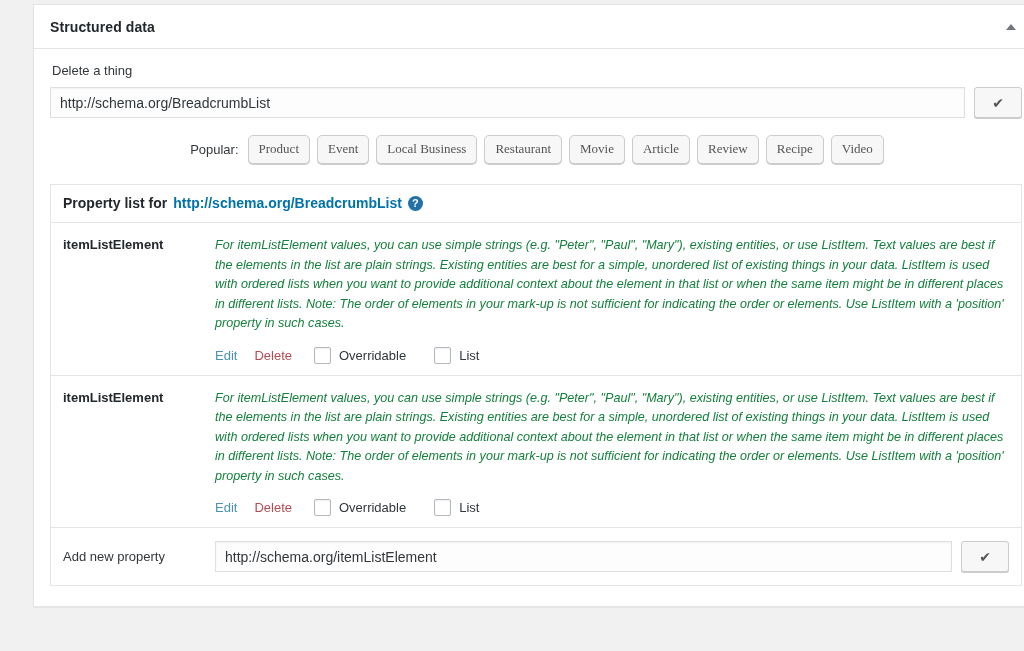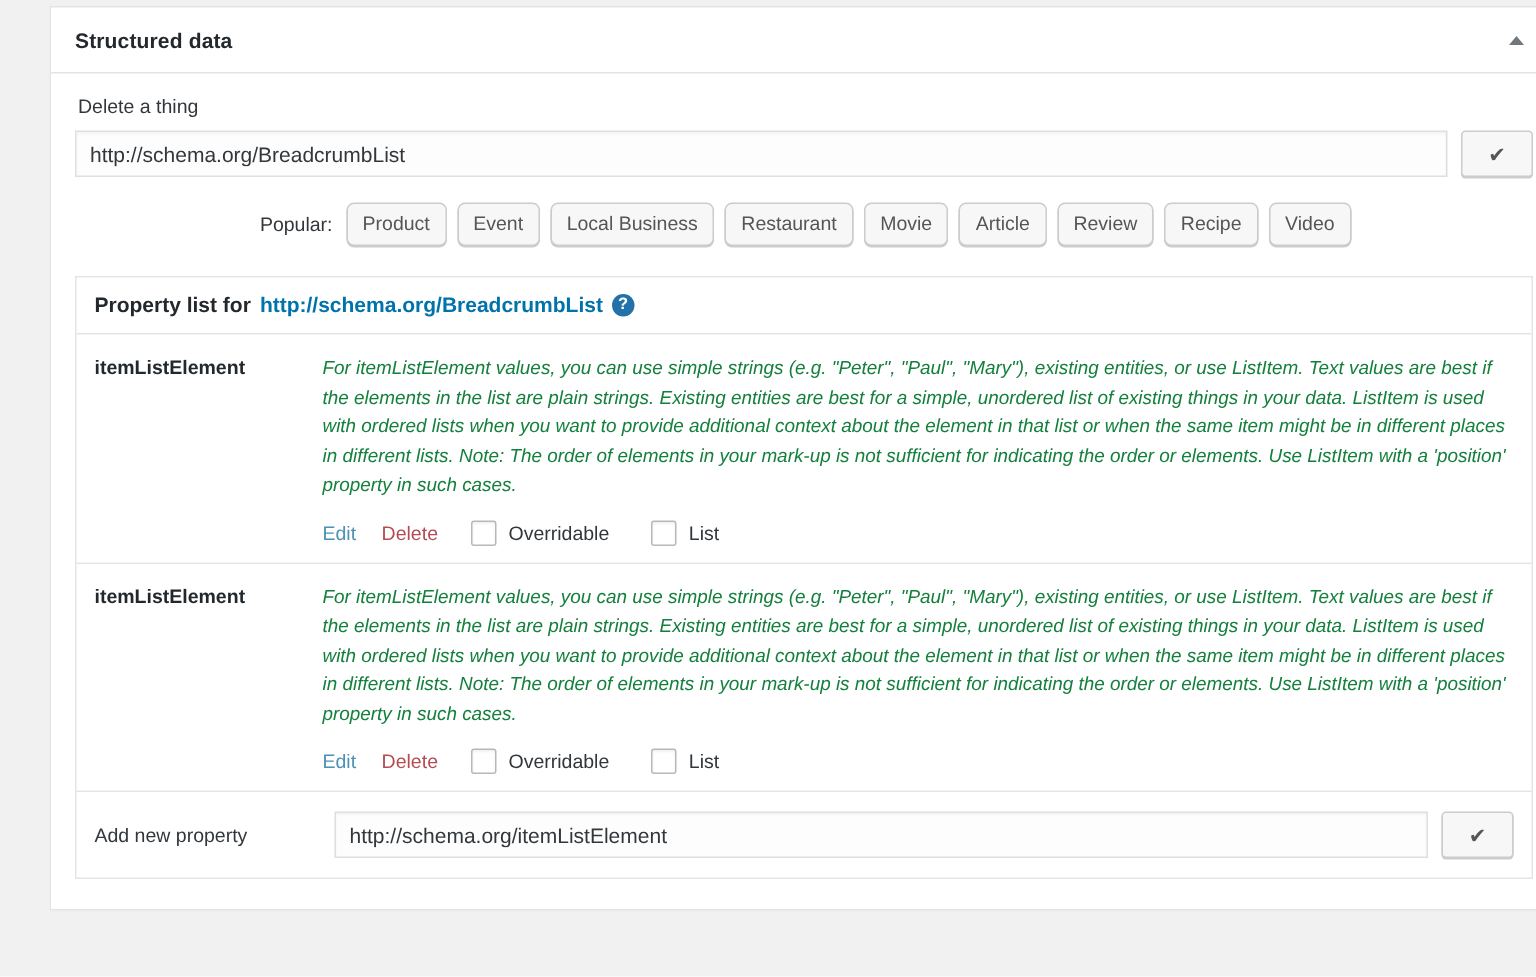--- a/index.html
+++ b/index.html
@@ -121,21 +121,21 @@
   }
   .pill {
     border: 1px solid #ccc;
     background: #f7f7f7;
     border-radius: 5px;
     box-shadow: 0 1px 0 #ccc;
     font-size: 13px;
     color: #555;
     padding: 4px 10px 5px 10px;
     cursor: pointer;
-    font-family: Liberation Sans, sans-serif;
+    font-family: Liberation Serif, serif;
     line-height: 1.4;
     white-space: nowrap;
   }
 
   
   .property-box {
     margin-top: 20px;
     border: 1px solid #e5e5e5;
     background: #fff;
     box-sizing: border-box;
@@ -234,21 +234,21 @@
   .cb-text {
     font-size: 13px;
     color: #32373c;
   }
 
   
   .add-row {
     display: flex;
     align-items: center;
     padding: 13px 12px 13px 12px;
-    gap: 8px;
+    gap: 0;
   }
   .add-label {
     width: 152px;
     flex: none;
     font-size: 13px;
     color: #32373c;
   }
   .add-field-wrap {
     flex: 1 1 auto;
     display: flex;

